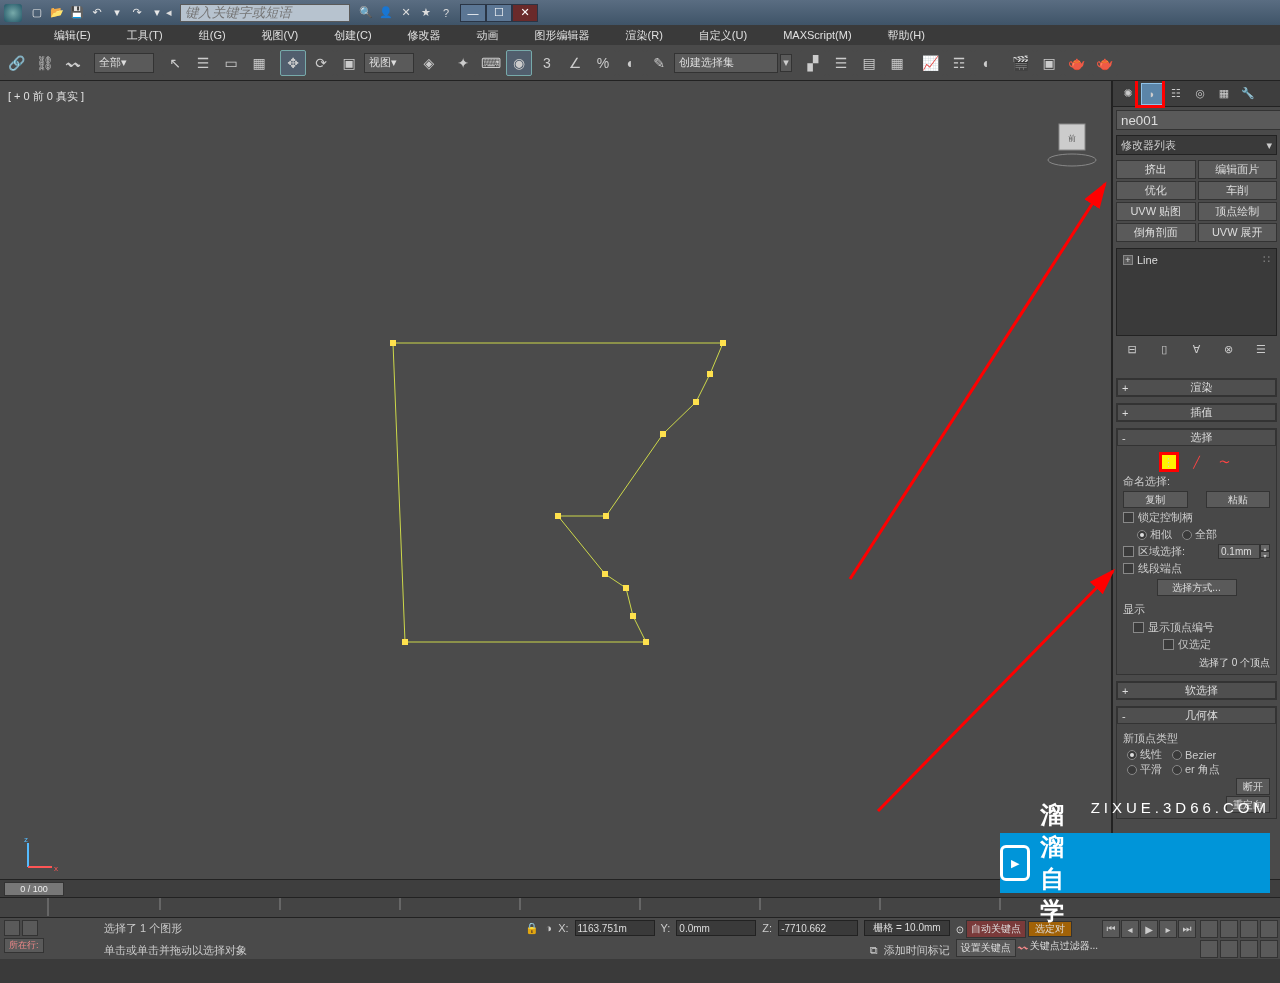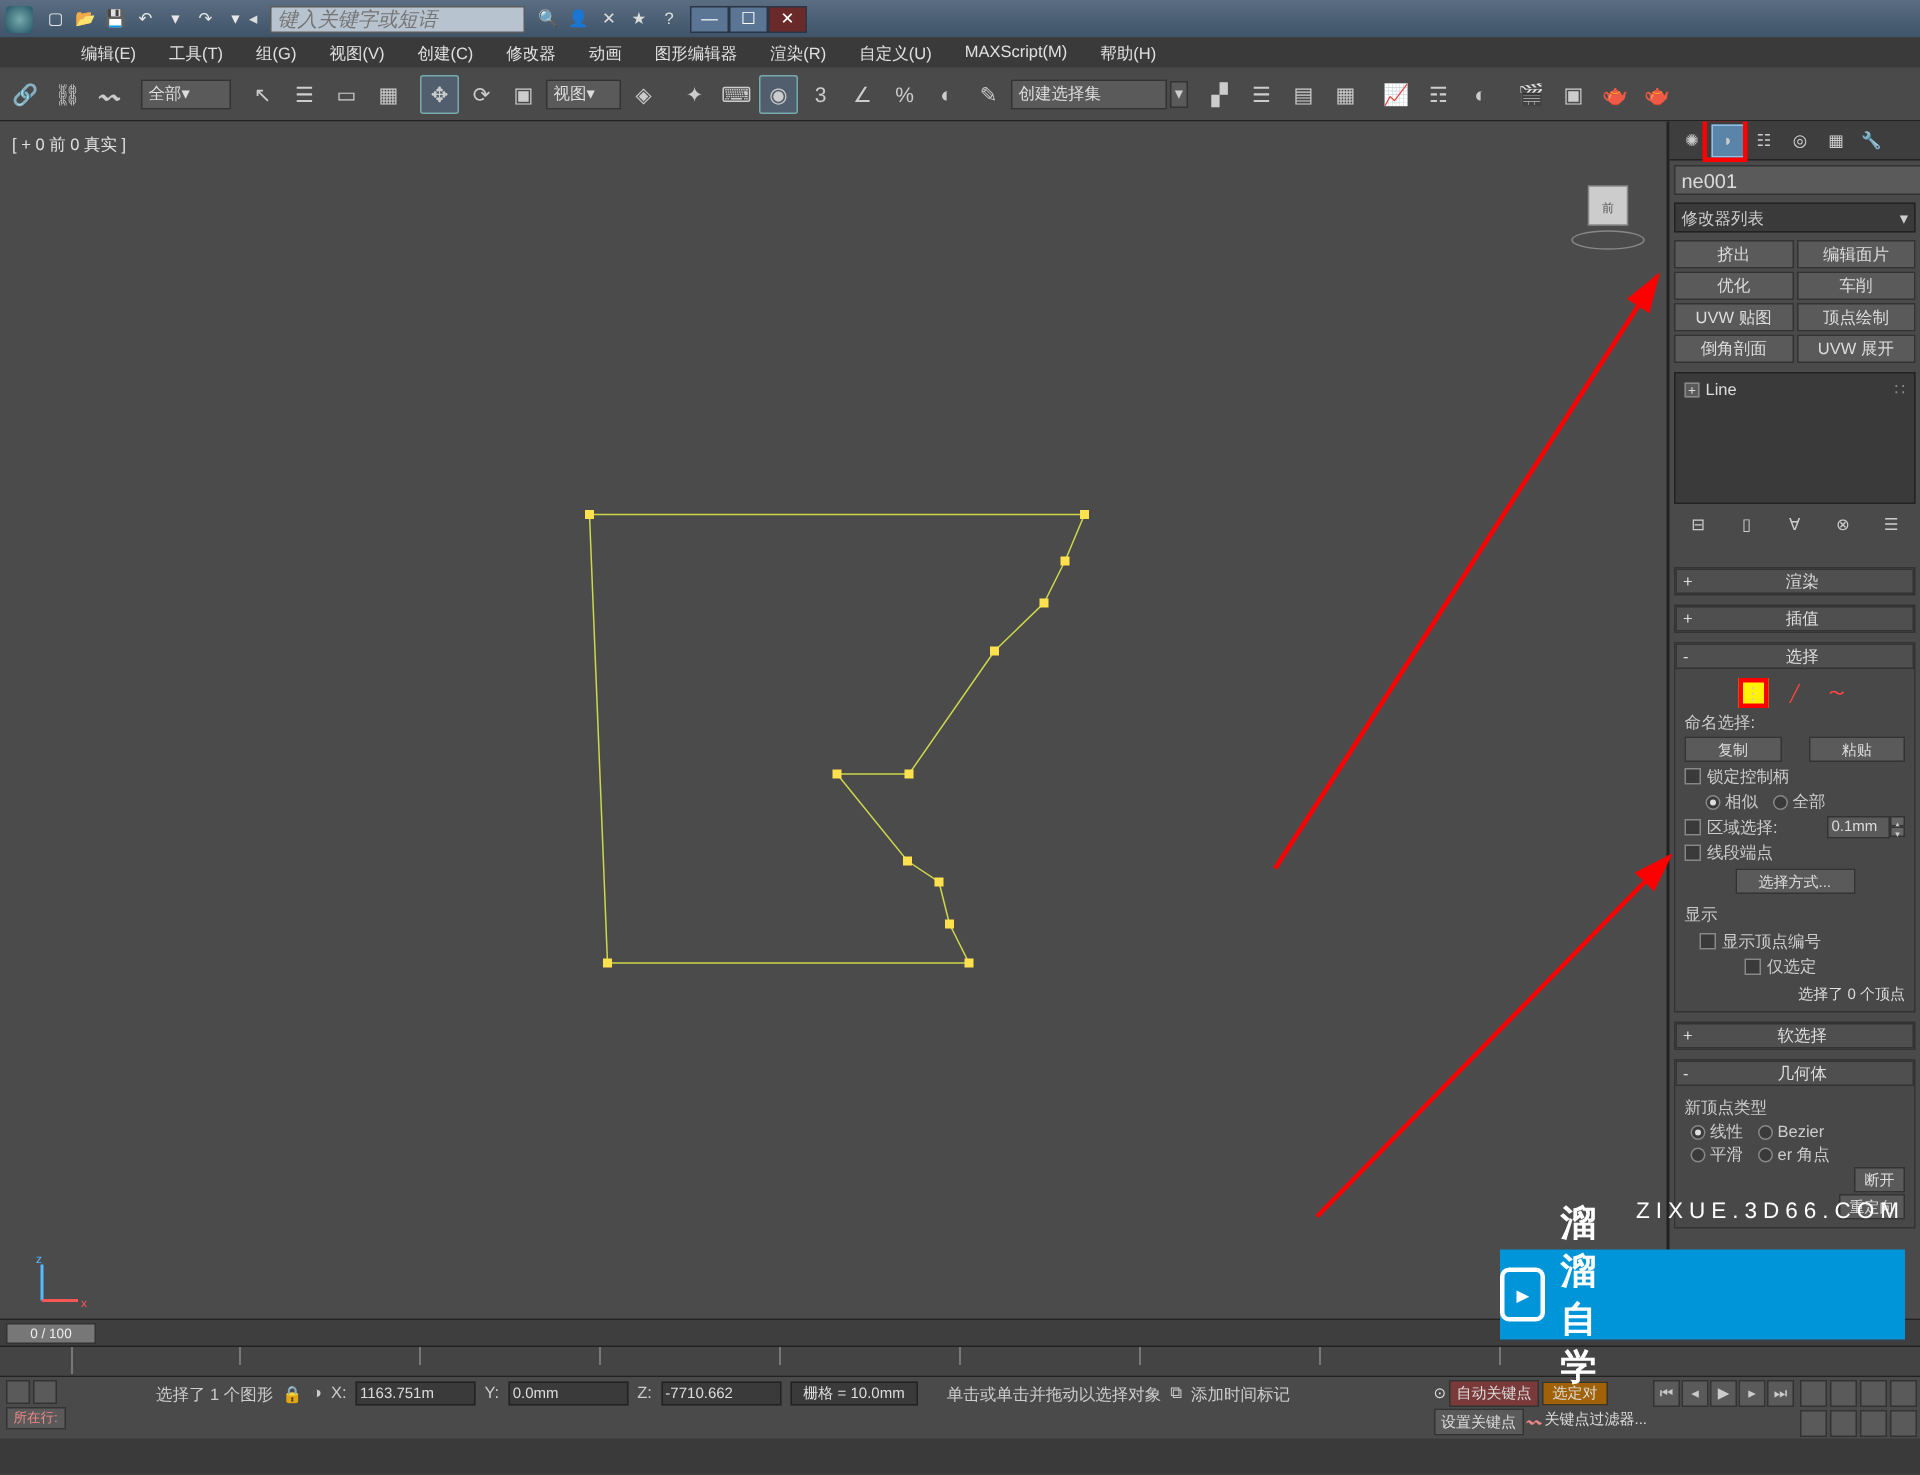--- a/index.html
+++ b/index.html
@@ -11,21 +11,21 @@
 .titlebar .title-center { flex: 1; text-align: center; color: #e6f2fa; font-size: 12px; }
 .titlebar .search-area { display: flex; align-items: center; gap: 2px; }
 .titlebar .search-area .tri { width: 12px; color: #ddd; }
 .titlebar .search-input { width: 170px; height: 18px; background: #b7c3cf; border: 1px solid #5a5a5a; color: #555; padding: 0 4px; font-style: italic; }
 .titlebar .help-icons { display:flex; gap:4px; margin:0 6px; }
 .titlebar .help-icons span { width:16px; height:16px; display:flex; align-items:center; justify-content:center; color:#ddd; }
 .titlebar .win-btns { display: flex; gap: 0; }
 .titlebar .win-btn { width: 26px; height: 18px; background: #5b7694; border: 1px solid #2a3545; display:flex; align-items:center; justify-content:center; color:#fff; }
 .titlebar .win-btn.close { background: #6a2a2a; }
 
-.menubar { height: 20px; background: #3a3a3a; display: flex; padding: 0 40px 0 46px; gap: 6px; align-items: center; color: #e0e0e0; }
+.menubar { height: 20px; background: #3a3a3a; display: flex; padding: 0 40px 0 46px; gap: 20px; align-items: center; color: #e0e0e0; }
 .menubar .mitem { padding: 2px 8px; cursor: pointer; }
 
 .toolbar { height: 36px; background: #4a4a4a; border-bottom: 1px solid #222; display: flex; align-items: center; padding: 0 4px; gap: 2px; }
 .toolbar .tbtn { width: 26px; height: 26px; background: #4a4a4a; border: 1px solid transparent; display: flex; align-items:center; justify-content:center; color:#ccc; font-size:14px; border-radius:2px; }
 .toolbar .tbtn.active { background: #515e6d; border-color:#7aa; }
 .toolbar .sep { width: 4px; }
 .toolbar .combo { height: 20px; background: #5a5a5a; border: 1px solid #333; color:#ddd; padding: 0 4px; display:flex; align-items:center; }
 .toolbar .combo.sel-filter { width: 60px; }
 .toolbar .combo.view { width: 50px; }
 .toolbar .combo.named { width: 104px; }
@@ -85,21 +85,21 @@
 .radio { width:10px; height:10px; border:1px solid #888; border-radius:50%; background:#3a3a3a; display:inline-block; }
 .radio.checked::after { content:""; display:block; width:4px; height:4px; background:#ddd; border-radius:50%; margin:2px; }
 
 .timeline { height: 18px; background: #3e3e3e; display:flex; align-items:center; padding:0 4px; border-top:1px solid #222; }
 .timeline .slider { width:60px; height:14px; background:#777; border:1px solid #333; display:flex; align-items:center; justify-content:center; font-size:9px; color:#eee; }
 .ruler { height:20px; background:#444; border-top:1px solid #222; position:relative; }
 .statusbar { height: 42px; background:#4a4a4a; display:flex; border-top:1px solid #222; }
 .statusbar .left-icons { width:100px; display:flex; flex-direction:column; padding:2px 4px; gap:2px; }
 .statusbar .row1 { display:flex; gap:2px; }
 .statusbar .row1 .ico { width:16px; height:16px; background:#5a5a5a; border:1px solid #333; }
-.statusbar .prompt-area { flex:1; display:flex; flex-direction:row; padding:2px 4px; gap:19px; }
+.statusbar .prompt-area { flex:1; display:flex; flex-direction:column; padding:2px 4px; gap:7px; }
 .statusbar .status-row { display:flex; align-items:center; gap:6px; height:18px; }
 .statusbar .coord { width:80px; height:16px; background:#3a3a3a; border:1px solid #222; color:#ddd; padding:0 2px; display:flex; align-items:center; font-size:10px; }
 .statusbar .grid-info { height:16px; background:#3a3a3a; border:1px solid #222; color:#ddd; padding:0 8px; display:flex; align-items:center; font-size:10px; }
 .statusbar .transport { display:flex; gap:1px; margin:2px; }
 .statusbar .transport .tbtn2 { width:18px; height:18px; background:#5a5a5a; border:1px solid #333; display:flex; align-items:center; justify-content:center; font-size:10px; color:#ccc; }
 .statusbar .nav-icons { display:grid; grid-template-columns:repeat(4,18px); gap:2px; margin:2px; }
 .statusbar .nav-icons .nic { width:18px; height:18px; background:#5a5a5a; border:1px solid #333; }
 .statusbar .keyframe-area { display:flex; flex-direction:column; padding:2px; gap:1px; font-size:10px; color:#ddd; }
 .statusbar .auto-key { background:#7a3a3a; border:1px solid #333; padding:1px 4px; font-size:10px; }
 .statusbar .set-key { background:#5a5a5a; border:1px solid #333; padding:1px 4px; font-size:10px; }

